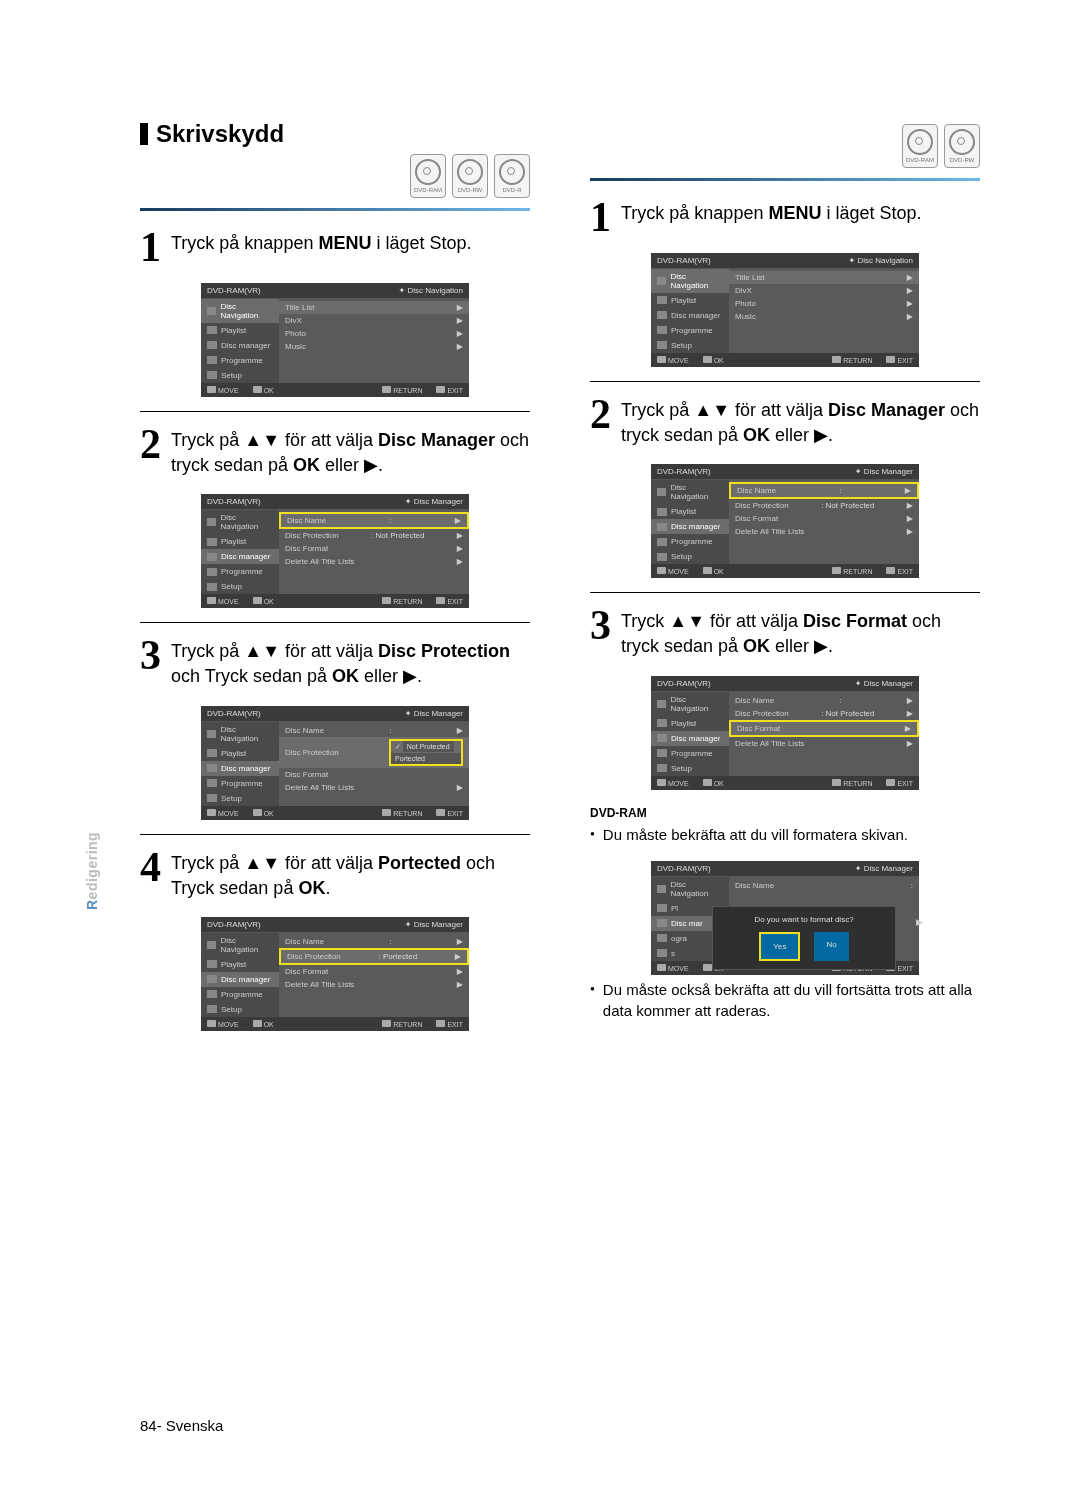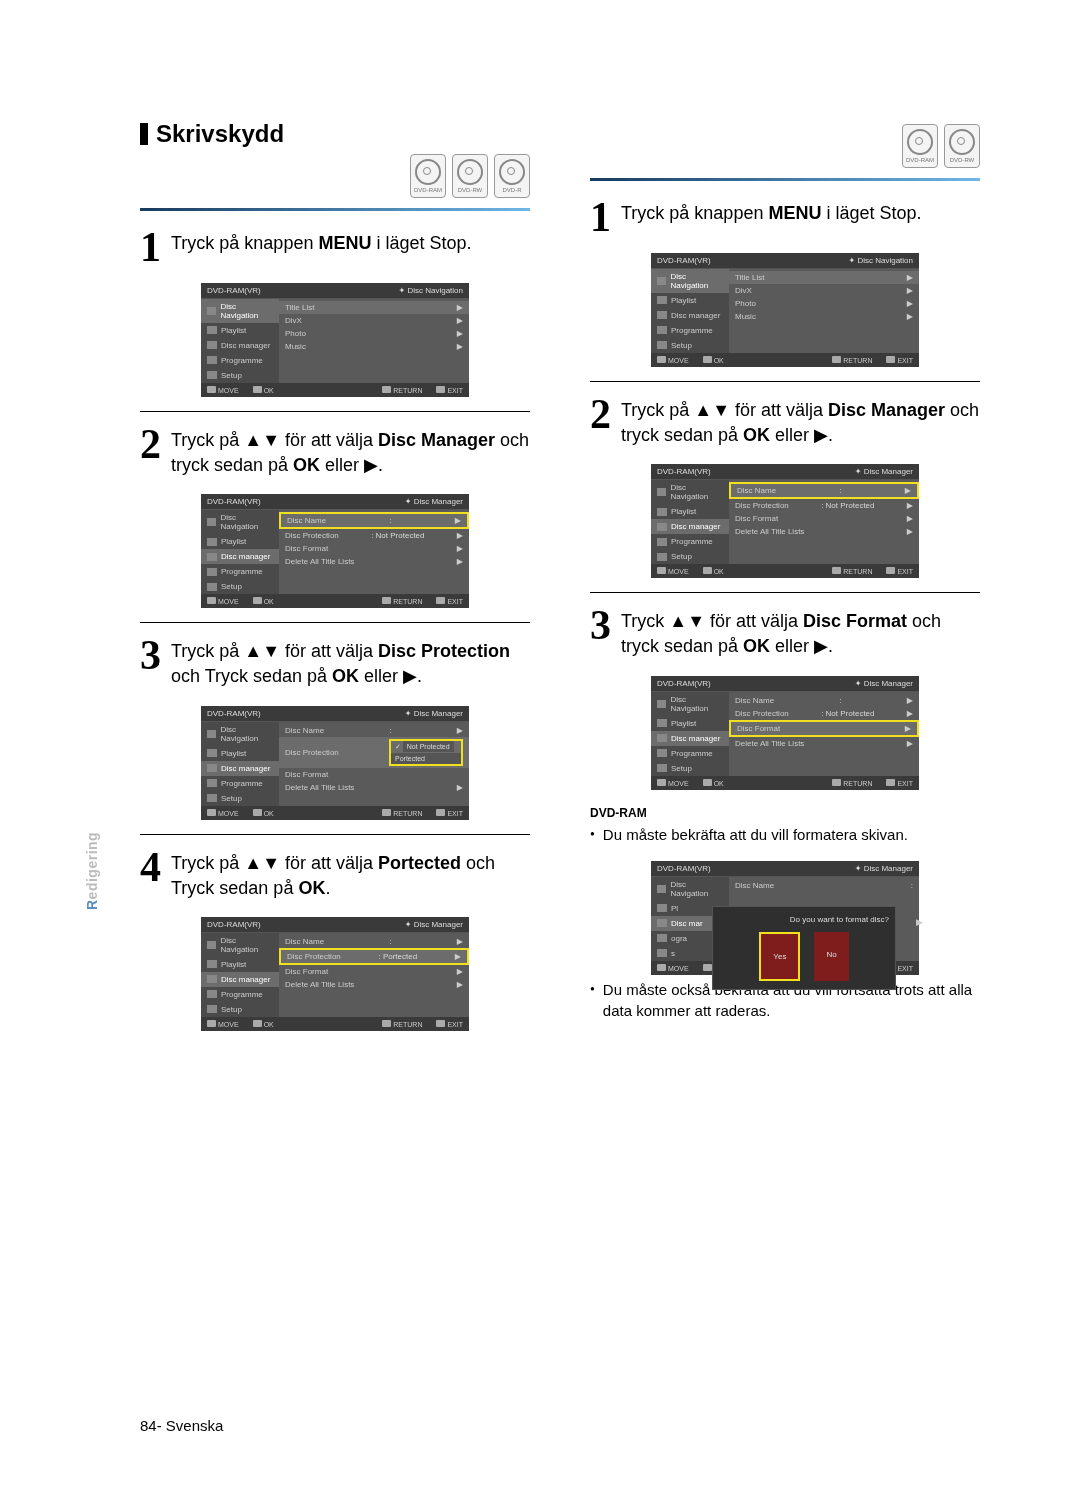--- a/index.html
+++ b/index.html
@@ -30,21 +30,21 @@
   .osd .main{flex:1;padding:2px 0}
   .osd .main .row{display:flex;justify-content:space-between;align-items:center;padding:2px 6px;font-size:8px}
   .osd .main .row.sel{background:#6c6c6c}
   .osd .main .row .arr{color:#ccc;font-size:8px}
   .osd .main .row .val{color:#d8d8d8;font-size:8px}
   .osd .bot{background:#3a3a3a;color:#ccc;padding:3px 6px;display:flex;gap:14px;font-size:7px;align-items:center}
   .osd .bot .bic{width:9px;height:7px;background:#aaa;display:inline-block;margin-right:2px;border-radius:1px}
   .selbox{border:2px solid #f0e020}
   .popdlg{position:absolute;left:62px;top:30px;width:170px;background:#2f2f2f;padding:8px 6px;font-size:8px;color:#ddd;box-shadow:0 0 0 1px #555}
   .popdlg .btns{display:flex;justify-content:center;gap:14px;margin-top:8px}
-  .popdlg .btns span{padding:18px 12px;background:#7f1d1d;font-size:8px}
+  .popdlg .btns span{padding:8px 12px;background:#0369a1;font-size:8px}
   .popdlg .btns span.yes{border:2px solid #f0e020}
   .subhead{font-size:12px;font-weight:bold;margin:16px 0 4px 0}
   .bullet{display:flex;font-size:15px;line-height:1.4;margin:2px 0 8px 0}
   .bullet::before{content:"●";font-size:8px;margin:4px 8px 0 0}
   .sidetab{position:absolute;left:84px;top:910px;transform:rotate(-90deg);transform-origin:left top;font-size:14px;color:#bbb;font-weight:bold;letter-spacing:0.5px}
   .sidetab .hl{color:#5a8fc4}
   .footer{position:absolute;left:140px;bottom:60px;font-size:15px}
   .footer b{font-weight:normal}
   .optbox{display:flex;flex-direction:column;border:2px solid #f0e020;width:70px;margin-left:auto;font-size:7px}
   .optbox span{padding:2px 4px;background:#555;color:#ddd}
@@ -549,21 +549,21 @@
             <div><span class="sic"></span>ogra</div>
             <div><span class="sic"></span>s</div>
           </div>
           <div class="main">
             <div class="row">
                 <span>Disc Name</span>
                 <span class="val">:</span>
               </div>
           </div>
           <div class="popdlg">
-            <div style="text-align:right">Do you want to format disc?</div>
+            <div style="text-align:center">Do you want to format disc?</div>
             <div class="btns">
               <span class="yes">Yes</span>
               <span>No</span>
             </div>
           </div>
           <span style="position:absolute;right:-4px;top:40px;color:#ccc;font-size:9px">▶</span>
         </div>
         <div class="bot">
             <span><span class="bic"></span><span>MOVE</span></span>
             <span><span class="bic"></span><span>OK</span></span>

